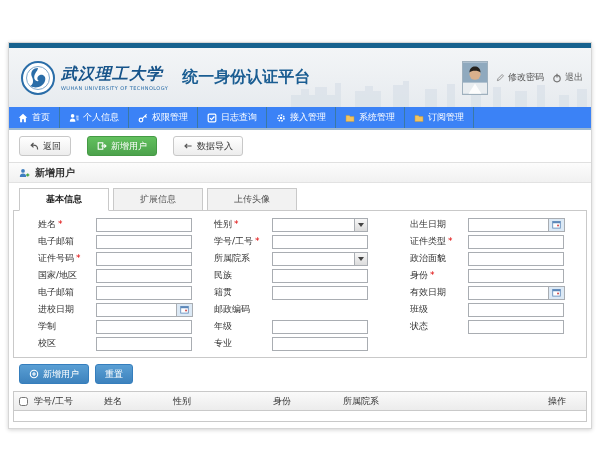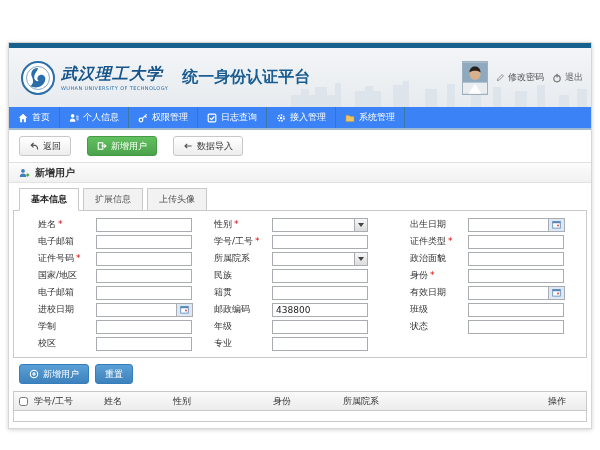--- a/index.html
+++ b/index.html
@@ -26,21 +26,21 @@
   .toolbar { padding:6px 10px; display:flex; gap:16px; }
   .btn { height:20px; font-size:9px; display:inline-flex; align-items:center; gap:4px; padding:0 9px;
          border-radius:3px; border:1px solid #c8c8c8; background:linear-gradient(#fff,#ededed); color:#333; cursor:pointer; }
   .btn-green { background:linear-gradient(#62c05e,#4ca24c); border-color:#459a45; color:#fff; }
   .btn-blue  { background:linear-gradient(#5a9fd4,#3d82bd); border-color:#357ebd; color:#fff; }
   
   .section-hd { border-top:1px solid #e0e0e0; border-bottom:1px solid #e2e2e2; background:linear-gradient(#fcfcfc,#f1f1f1);
                 padding:4px 10px; font-size:10px; font-weight:bold; color:#333; display:flex; align-items:center; gap:5px; height:21px; }
   
   .tabs { display:flex; gap:4px; padding:5px 0 0 6px; margin:0 4px; border-bottom:1px solid #c9c9c9; }
-  .tab { padding:4px 11px; font-size:9px; color:#555; background:#f2f2f2; border:1px solid #c9c9c9; margin-bottom:-1px; cursor:pointer; }
+  .tab { padding:4px 26px; font-size:9px; color:#555; background:#f2f2f2; border:1px solid #c9c9c9; margin-bottom:-1px; cursor:pointer; }
   .tab.active { background:#fff; border-bottom-color:#fff; color:#222; font-weight:bold; }
   
   .panel { margin:0 4px; border:1px solid #c9c9c9; border-top:none; padding:5px 24px; }
   .fgrid { display:grid; grid-auto-flow:column; grid-template-rows:repeat(8,17px); grid-template-columns:176px 196px 1fr; align-items:center; }
   .ffield { display:flex; align-items:center; }
   .flabel { width:58px; flex:none; font-size:9px; color:#333; white-space:nowrap; }
   .req { color:#dd0000; margin-left:2px; font-size:9px; }
   .tinput { width:96px; height:14px; border:1px solid #a9adb2; font-size:9px; padding:0 3px; font-family:inherit; color:#222; }
   .dategrp { display:flex; }
   .dategrp .tinput { width:80px; border-right:none; }
@@ -139,20 +139,26 @@
           <circle cx="5" cy="5" r="1.2" fill="currentColor"></circle>
         </svg>
       <span>接入管理</span>
     </div>
     <div class="nav-item">
       <svg width="10" height="10" viewBox="0 0 10 10">
           <path d="M1 2.4 h3.2 l1 1.2 H9 V8.6 H1 Z" fill="#f3c35f" stroke="#c29a3c" stroke-width="0.5"></path>
         </svg>
       <span>系统管理</span>
     </div>
+    <div class="nav-item">
+      <svg width="10" height="10" viewBox="0 0 10 10">
+          <path d="M1 2.4 h3.2 l1 1.2 H9 V8.6 H1 Z" fill="#f3c35f" stroke="#c29a3c" stroke-width="0.5"></path>
+        </svg>
+      <span>订阅管理</span>
+    </div>
   </div>
 
   <div class="toolbar">
     <button class="btn">
       <svg width="10" height="10" viewBox="0 0 10 10">
           <path d="M8.6 8.4 C8.6 5.4 7.2 4.2 4.2 4.2 H2.4 M4.5 2 L2.2 4.2 L4.5 6.4" fill="none" stroke="#555" stroke-width="1.2"></path>
         </svg>
       <span>返回</span>
     </button>
     <button class="btn btn-green">
@@ -253,21 +259,20 @@
       <div class="ffield">
         <label class="flabel"><span>民族</span><span class="req"></span></label>
         <input class="tinput" style="">
       </div>
       <div class="ffield">
         <label class="flabel"><span>籍贯</span><span class="req"></span></label>
         <input class="tinput" style="">
       </div>
       <div class="ffield">
         <label class="flabel"><span>邮政编码</span><span class="req"></span></label>
-        <input class="tinput" value="438800" style="">
       </div>
       <div class="ffield">
         <label class="flabel"><span>年级</span><span class="req"></span></label>
         <input class="tinput" style="">
       </div>
       <div class="ffield">
         <label class="flabel"><span>专业</span><span class="req"></span></label>
         <input class="tinput" style="">
       </div>
 

